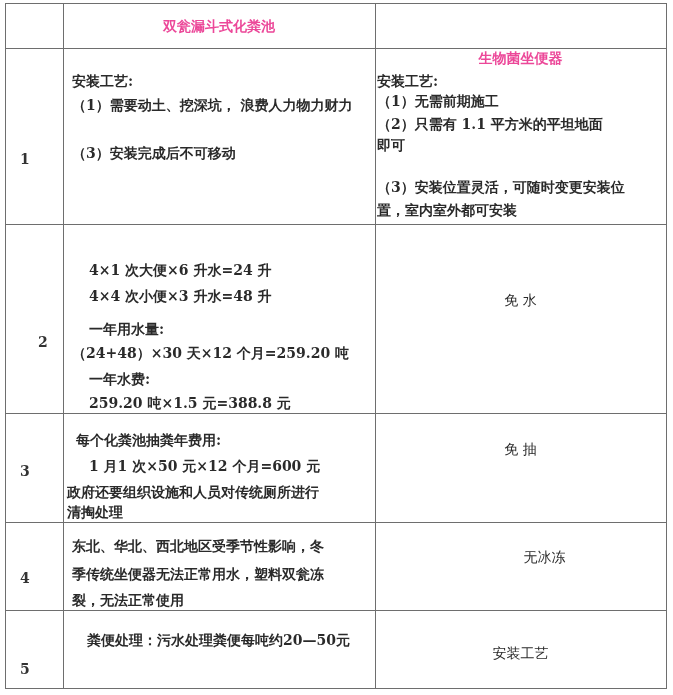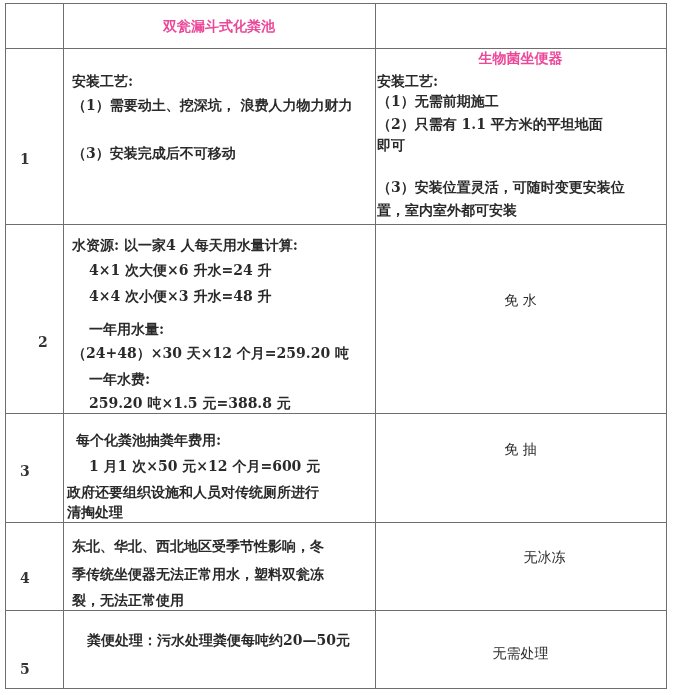--- a/index.html
+++ b/index.html
@@ -109,21 +109,20 @@
     <div class="line" style="left:372px; top:25px;">安装工艺:</div>
     <div class="line" style="left:372px; top:45px;">（1）无需前期施工</div>
     <div class="line" style="left:372px; top:68px;">（2）只需有 1.1 平方米的平坦地面</div>
     <div class="line" style="left:372px; top:89px;">即可</div>
     <div class="line" style="left:372px; top:131px;">（3）安装位置灵活，可随时变更安装位</div>
     <div class="line" style="left:372px; top:154px;">置，室内室外都可安装</div>
   </div>
 
   <div class="cell" style="left:0; top:221px; width:661px; height:189px;">
     <div class="line num" style="left:33px; top:110px;">2</div>
-    <div class="line" style="left:67px; top:13px;">水资源: 以一家4 人每天用水量计算:</div>
     <div class="line" style="left:84px; top:38px;">4×1 次大便×6 升水=24 升</div>
     <div class="line" style="left:84px; top:64px;">4×4 次小便×3 升水=48 升</div>
     <div class="line" style="left:84px; top:97px;">一年用水量:</div>
     <div class="line" style="left:67px; top:121px;">（24+48）×30 天×12 个月=259.20 吨</div>
     <div class="line" style="left:84px; top:147px;">一年水费:</div>
     <div class="line" style="left:84px; top:171px;">259.20 吨×1.5 元=388.8 元</div>
 
     <div class="cell" style="left:370px; top:0; width:291px; height:189px;">
       <div class="center-text" style="top:68px;">免 水</div>
     </div>
@@ -150,17 +149,17 @@
     <div class="cell" style="left:370px; top:0; width:291px; height:88px;">
       <div class="center-text sans" style="top:27px;padding-left:48px;">无冰冻</div>
     </div>
   </div>
 
   <div class="cell" style="left:0; top:607px; width:661px; height:78px;">
     <div class="line num" style="left:15px; top:51px;">5</div>
     <div class="line" style="left:82px; top:22px;">粪便处理：污水处理粪便每吨约20—50元</div>
 
     <div class="cell" style="left:370px; top:0; width:291px; height:78px;">
-      <div class="center-text sans" style="top:35px;">无需处理</div>
+      <div class="center-text sans" style="top:35px;">安装工艺</div>
     </div>
   </div>
 
 </div>
 
 </body></html>

